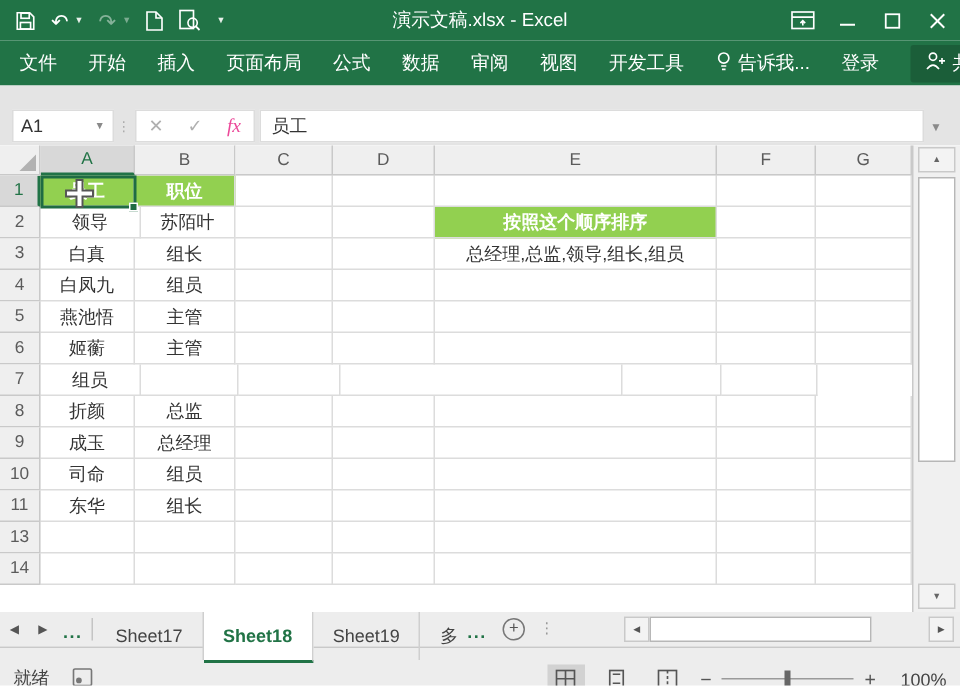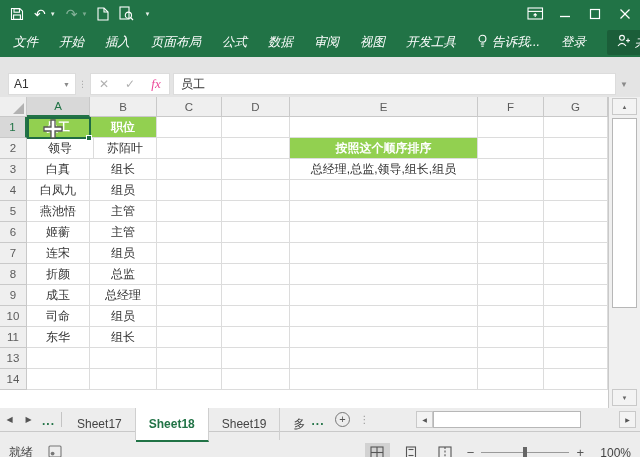--- a/index.html
+++ b/index.html
@@ -13,21 +13,21 @@
   .qat span, .qat svg { display:block; }
   .qat .dd { font-size:6px; margin-left:-6px; color:#e8f0ea; }
   .qat .glyph { font-size:14px; line-height:14px; }
   .qat .dim { opacity:.45; }
   .win-title { position:absolute; left:0; right:0; text-align:center; font-size:12.5px; color:#fff; }
   .wincontrols { margin-left:auto; display:flex; align-items:center; z-index:2; }
   .winbtn { width:30px; height:27px; display:flex; align-items:center; justify-content:center; }
 
   
   .tabrow { height:30px; background:#217346; display:flex; align-items:center; gap:21px; padding:0 13px; color:#fff; font-size:12.5px; }
-  .rtab { display:flex; align-items:center; gap:4px; white-space:nowrap;font-style:italic; }
+  .rtab { display:flex; align-items:center; gap:4px; white-space:nowrap; }
   .rtab.signin { margin-left:auto; }
   .rtab.share { background:rgba(0,0,0,.18); padding:4px 9px; border-radius:2px; }
 
   
   .formularow { height:40px; background:#E4E4E4; padding:16px 8px 0 8px; display:flex; align-items:flex-start; }
   .namebox { width:68px; height:22px; background:#fff; border:1px solid #dcdcdc; display:flex; align-items:center; padding:0 5px; font-size:12px; color:#333; }
   .namebox .arrow { margin-left:auto; font-size:7px; color:#8a8a8a; }
   .fdots { width:14px; height:22px; display:flex; align-items:center; justify-content:center; color:#aaa; font-size:9px; letter-spacing:1px; }
   .fbtns { height:22px; background:#fff; border:1px solid #dcdcdc; display:flex; align-items:center; }
   .fbtn { width:26px; height:20px; display:flex; align-items:center; justify-content:center; font-size:12px; color:#b0b0b0; }
@@ -113,20 +113,21 @@
       </span>
       <span>
         <svg width="15" height="15" viewBox="0 0 15 15">
             <rect x="1" y="1" width="9" height="12" fill="none" stroke="#fff" stroke-width="1.1"></rect>
             <circle cx="9.4" cy="9.2" r="3.1" fill="none" stroke="#fff" stroke-width="1.1"></circle>
             <line x1="11.5" y1="11.5" x2="14" y2="14" stroke="#fff" stroke-width="1.2"></line>
           </svg>
       </span>
       <span class="dd" style="margin-left:0">▼</span>
     </div>
+    <div class="win-title">演示文稿.xlsx - Excel</div>
     <div class="wincontrols">
       <span class="winbtn">
         <svg width="17" height="15" viewBox="0 0 17 15">
             <rect x="1" y="2" width="14.5" height="11" fill="none" stroke="#fff" stroke-width="1.1"></rect>
             <line x1="1" y1="5.4" x2="15.5" y2="5.4" stroke="#fff" stroke-width="1.1"></line>
             <path d="M8.2 11 v-3 M6.6 9.4 l1.6 -1.6 1.6 1.6" fill="none" stroke="#fff" stroke-width="1.1"></path>
           </svg>
       </span>
       <span class="winbtn">
         <svg width="12" height="12" viewBox="0 0 12 12">
@@ -267,21 +268,20 @@
           <div class="cell col-A">姬蘅</div>
           <div class="cell col-B">主管</div>
           <div class="cell col-C"></div>
           <div class="cell col-D"></div>
           <div class="cell col-E"></div>
           <div class="cell col-F"></div>
           <div class="cell col-G"></div>
         </div>
         <div class="grid-row">
           <div class="row-header">7</div>
-          <div class="cell col-A">连宋</div>
           <div class="cell col-B">组员</div>
           <div class="cell col-C"></div>
           <div class="cell col-D"></div>
           <div class="cell col-E"></div>
           <div class="cell col-F"></div>
           <div class="cell col-G"></div>
         </div>
         <div class="grid-row">
           <div class="row-header">8</div>
           <div class="cell col-A">折颜</div>

